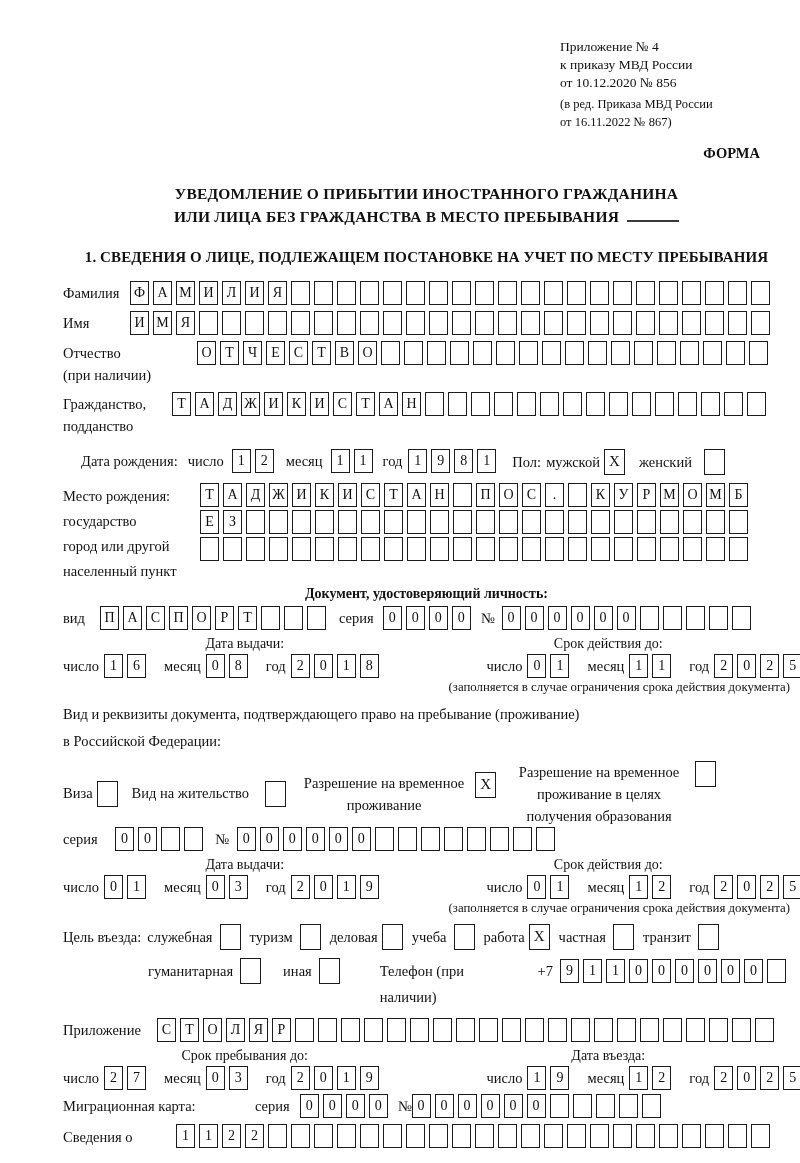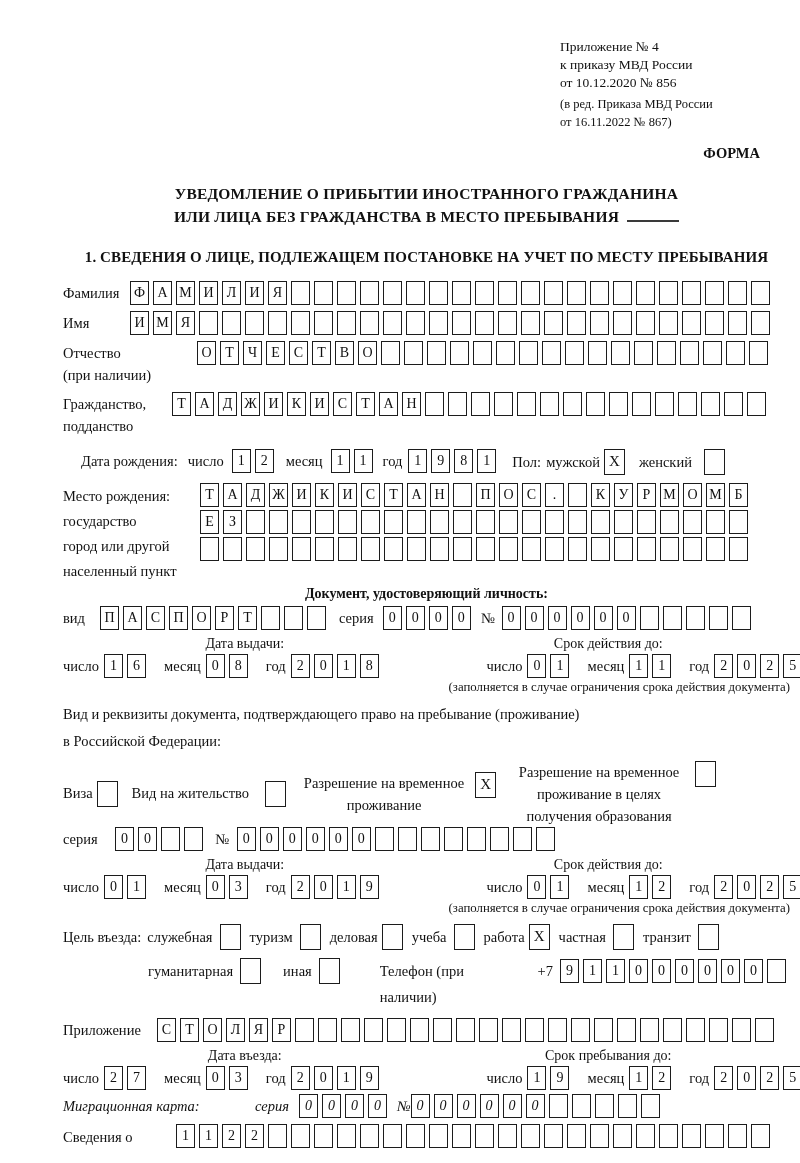--- a/index.html
+++ b/index.html
@@ -58,21 +58,21 @@
   .permits .wrap4 { width:178px; text-align:center; line-height:22px; }
   
   .purpose { display:flex; align-items:flex-start; margin-bottom:8px; }
   .purpose .opt { display:flex; align-items:flex-start; margin-right:9px; }
   .purpose .optlbl { line-height:26px; }
   .purpose2 { display:flex; align-items:flex-start; margin-bottom:8px; padding-left:85px; }
   .purpose2 .opt { display:flex; align-items:flex-start; margin-right:22px; }
   .purpose2 .optlbl { line-height:26px; }
   .phone-lbl { line-height:26px; margin-right:16px; }
   .phone-pre { line-height:26px; margin-right:7px; }
-  .mcard { display:flex; align-items:flex-start; margin-top:4px; margin-bottom:6px;font-style:italic; }
+  .mcard { display:flex; align-items:flex-start; margin-top:4px; margin-bottom:6px; }
   .mcard .lbl { width:192px; }
   .mcard .slbl { line-height:24px; margin-right:10px; }
   .sexgrp { display:flex; align-items:flex-end; margin-left:12px; }
   .sexgrp .t { line-height:26px; }
 </style>
 </head>
 <body>
 
 <div class="hdr">
   <div>Приложение № 4</div>
@@ -602,22 +602,22 @@
       <span class="cell"></span>
       <span class="cell"></span>
       <span class="cell"></span>
       <span class="cell"></span>
       <span class="cell"></span>
       <span class="cell"></span>
     </span>
 </div>
 
 <div class="dcap" style="margin-top:6px;">
+  <div class="half">Срок пребывания до:</div>
   <div class="half">Дата въезда:</div>
-  <div class="half">Срок пребывания до:</div>
 </div>
 <div class="drow">
   <div class="half">
     <span class="w">число</span>
     <span class="cells grp">
         <span class="cell">2</span>
         <span class="cell">7</span>
       </span>
     <span class="w">месяц</span>
     <span class="cells grp">

